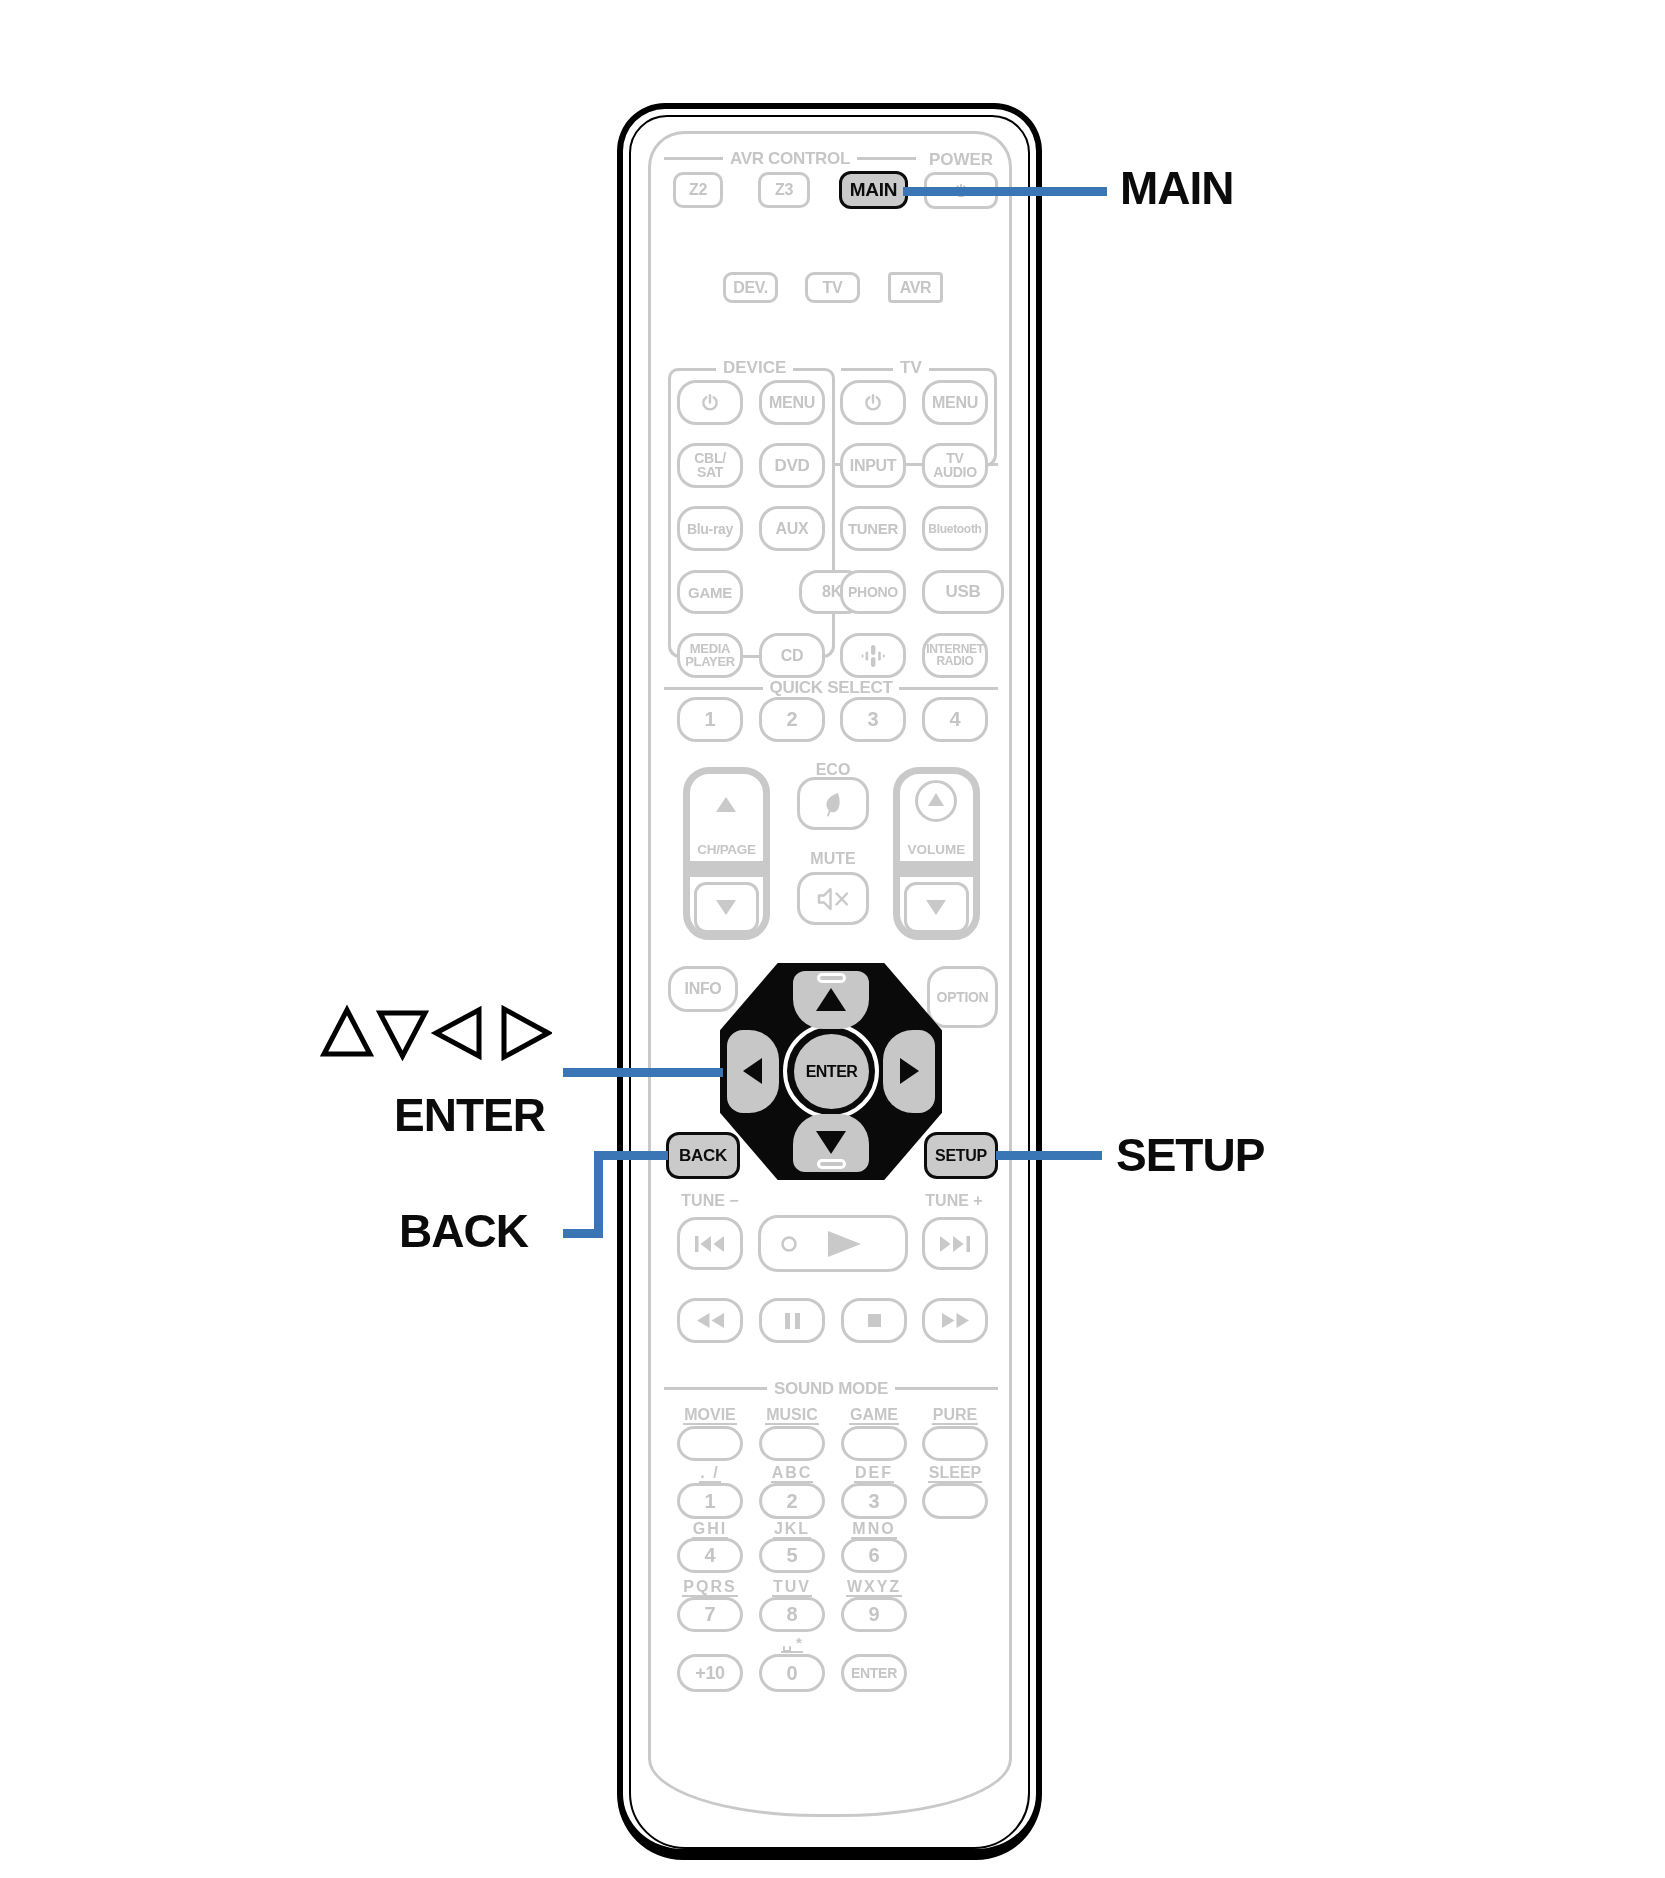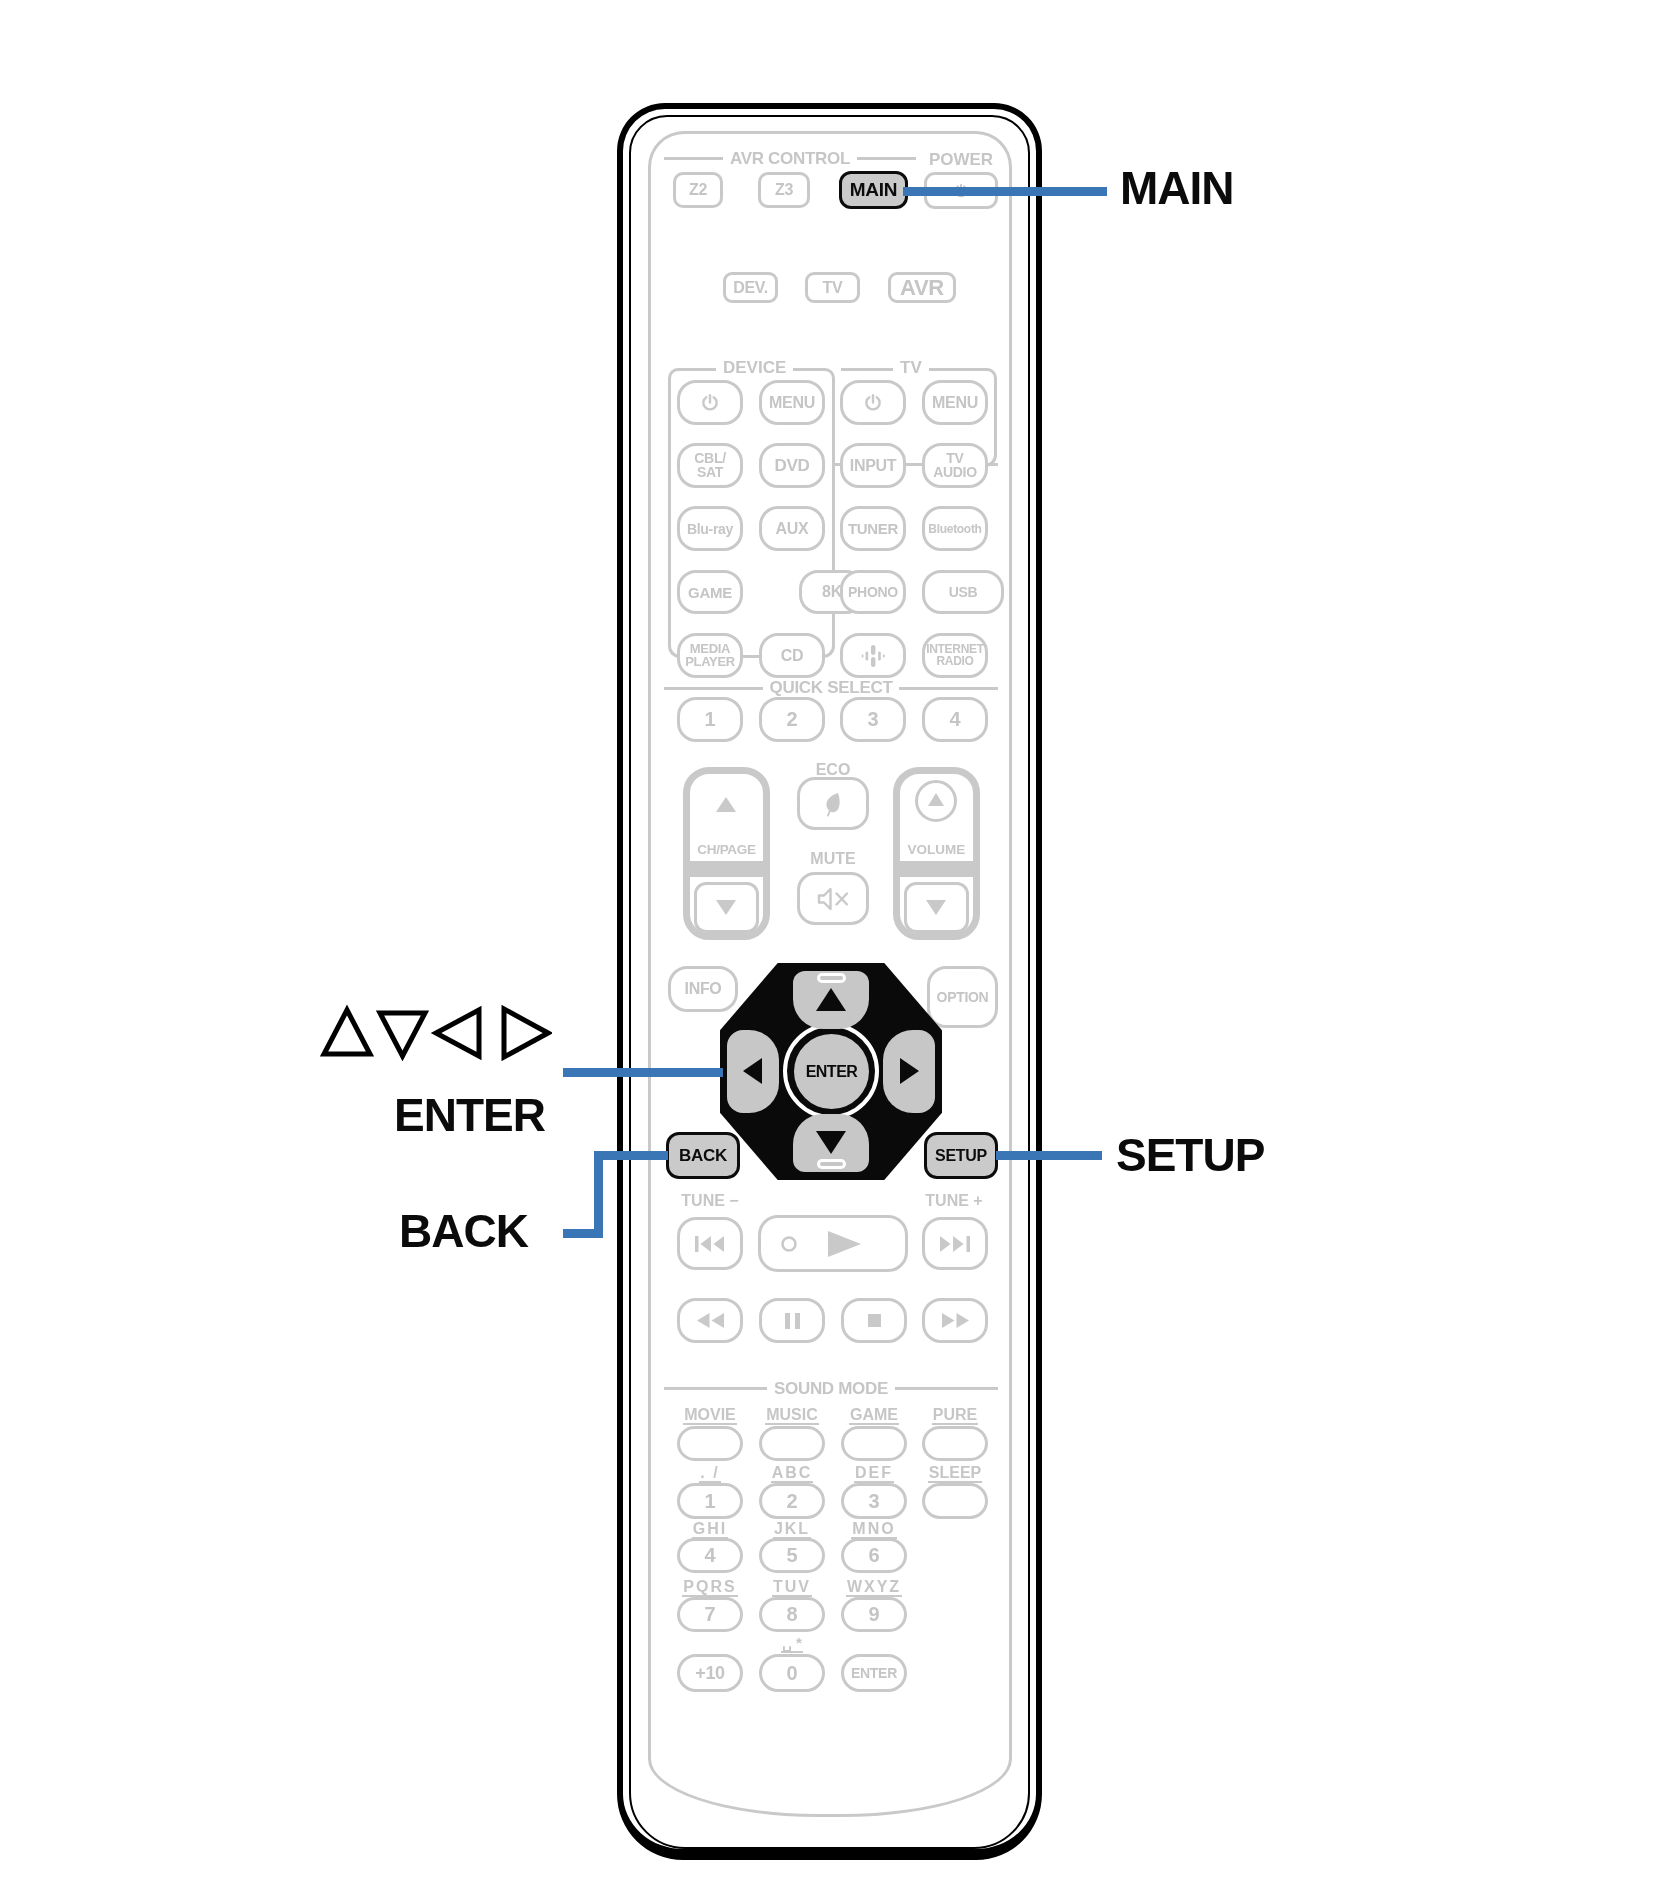--- a/index.html
+++ b/index.html
@@ -65,21 +65,21 @@
         </svg>
     </span>
     </div>
 
   <div class="ab k" style="left:723px;top:272px;width:55px;height:31px;border-radius:9px;font-size:16px;z-index:3;">
     <span>DEV.</span>
     </div>
   <div class="ab k" style="left:805px;top:272px;width:55px;height:31px;border-radius:9px;font-size:16px;z-index:3;">
     <span>TV</span>
     </div>
-  <div class="ab k" style="left:888px;top:272px;width:68px;height:31px;border-radius:9px;font-size:22px;z-index:3;">
+  <div class="ab k" style="left:888px;top:272px;width:55px;height:31px;border-radius:4px;font-size:16px;z-index:3;">
     <span>AVR</span>
     </div>
 
   <div class="ab" style="left:668px;top:368px;width:167px;height:277px;border:0 solid #c9c9c9;
               border-top-width:3px;border-left-width:3px;border-right-width:3px;
               border-radius:10px 10px 0 0;z-index:2;"></div>
   <div class="ab" style="left:841px;top:368px;width:156px;height:87px;border:0 solid #c9c9c9;
               border-top-width:3px;border-right-width:3px;border-top-right-radius:10px;z-index:2;"></div>
   <div class="ab" style="left:668px;top:643px;width:14px;height:15px;border:0 solid #c9c9c9;
               border-left-width:3px;border-bottom-width:3px;border-bottom-left-radius:12px;z-index:2;"></div>
@@ -147,21 +147,21 @@
 
   <div class="ab k" style="left:677px;top:570px;width:66px;height:44px;font-size:15px;z-index:3;">
     <span>GAME</span>
     </div>
   <div class="ab k" style="left:759px;top:570px;width:66px;height:44px;font-size:16px;z-index:3;margin-left:40px;">
     <span>8K</span>
     </div>
   <div class="ab k" style="left:840px;top:570px;width:66px;height:44px;font-size:14px;z-index:3;">
     <span>PHONO</span>
     </div>
-  <div class="ab k" style="left:922px;top:570px;width:82px;height:44px;font-size:14px;z-index:3;">
+  <div class="ab k" style="left:922px;top:570px;width:82px;height:44px;font-size:17px;z-index:3;">
     <span>USB</span>
     </div>
 
   <div class="ab k k2" style="left:677px;top:633px;width:66px;height:45px;font-size:13px;z-index:3;">
     <span>MEDIA</span>
       <span>PLAYER</span>
     </div>
   <div class="ab k" style="left:759px;top:633px;width:66px;height:45px;font-size:16px;z-index:3;">
     <span>CD</span>
     </div>

